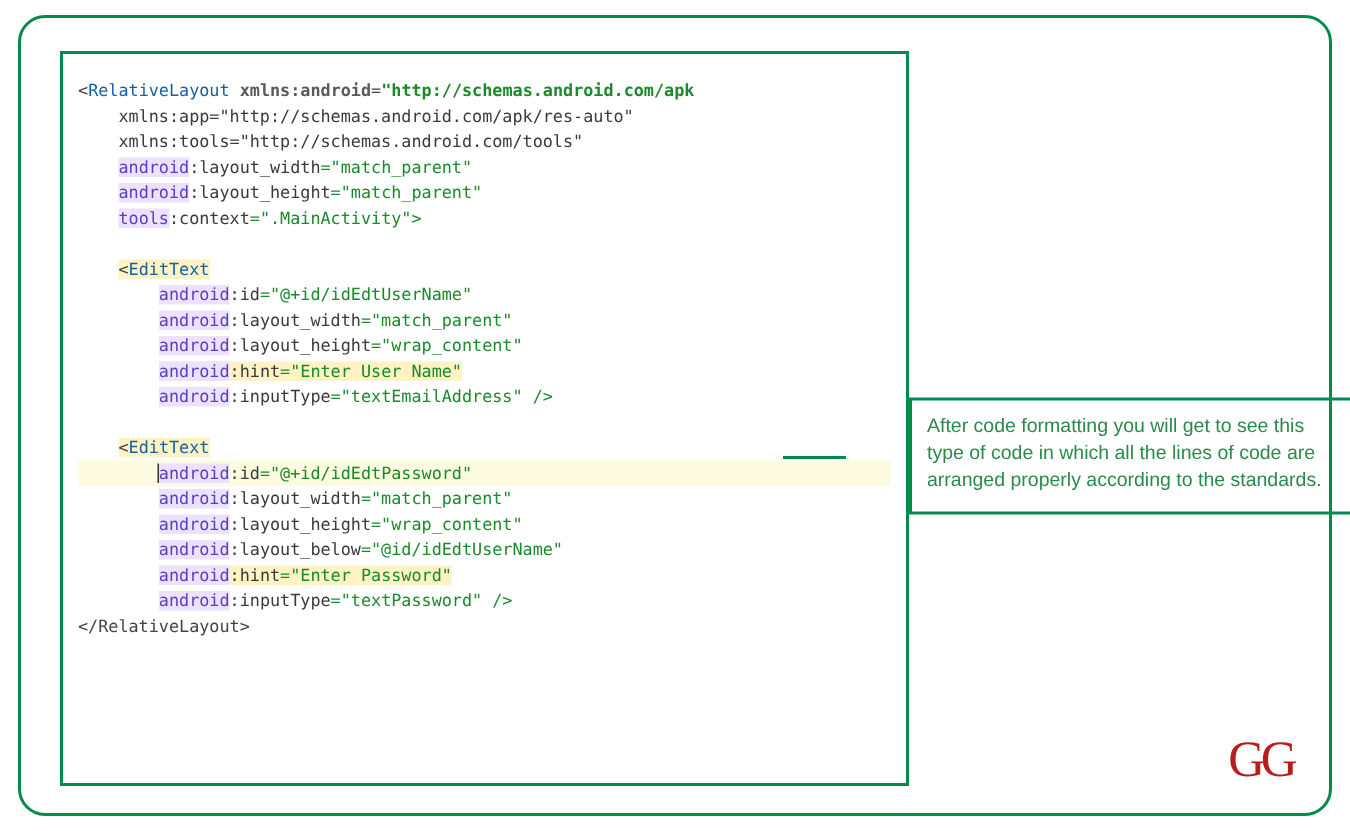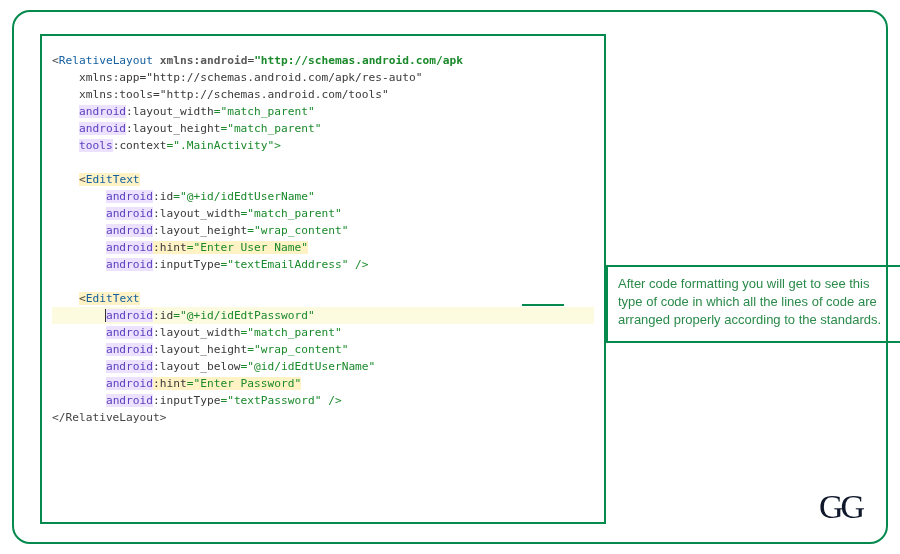--- a/index.html
+++ b/index.html
@@ -72,21 +72,21 @@
     width: 42px;
     height: 2px;
     background: #048a4c;
   }
   .logo {
     position: absolute;
     right: 24px;
     bottom: 16px;
     font-family: Georgia, 'Times New Roman', serif;
     font-size: 34px;
-    color: #0f172a;
+    color: #b91c1c;
     font-weight: 500;
     letter-spacing: -3px;
   }
   .caret { border-left: 1px solid #333; margin-left: -1px; }
 </style>
 </head>
 <body>
 
 <div class="outer-frame">
 

